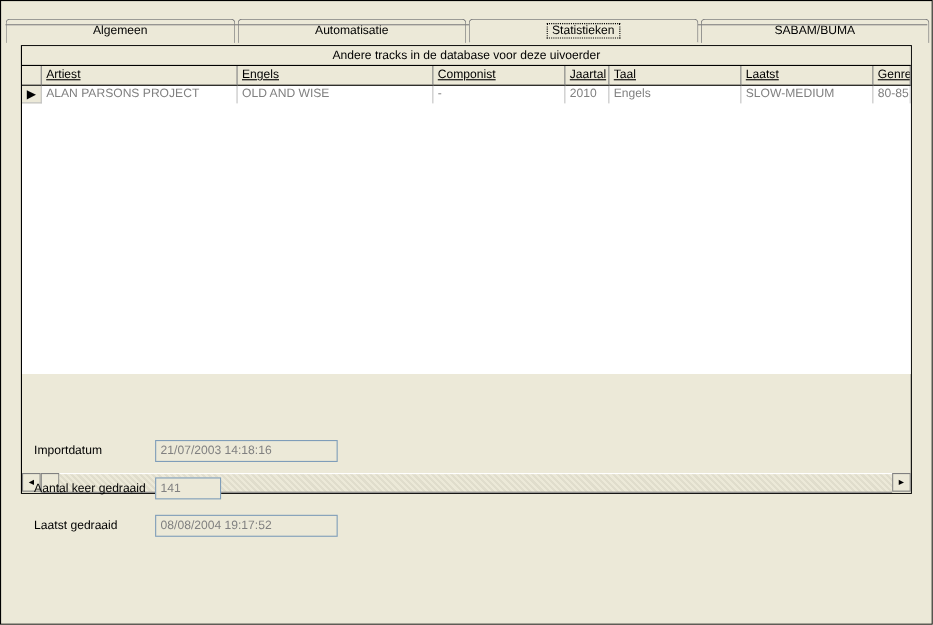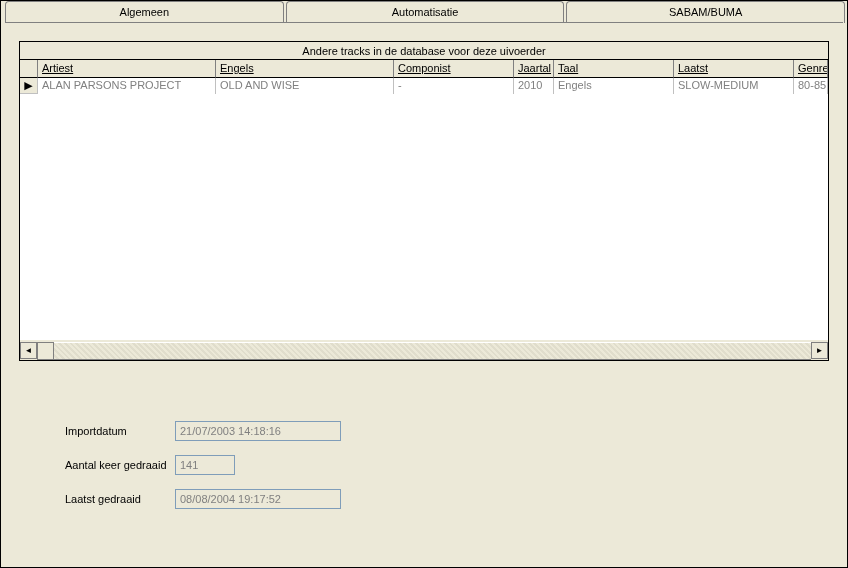--- a/index.html
+++ b/index.html
@@ -15,21 +15,21 @@
   .window {
     width: 848px; height: 568px;
     background: #ece9d8;
     border: 1px solid #000;
     position: relative;
   }
   .tabstrip {
     display: flex;
     height: 22px;
     margin-left: 4px;
-    margin-top: 0;
+    margin-top: 16px;
   }
   .tab {
     flex: 1;
     border: 1px solid #808080;
     border-bottom: none;
     border-top-left-radius: 4px;
     border-top-right-radius: 4px;
     background: #ece9d8;
     text-align: center;
     line-height: 20px;
@@ -49,21 +49,21 @@
   .tabline {
     position: absolute;
     left: 4px; right: 4px;
     top: 21px;
     border-top: 1px solid #808080;
   }
   .panel {
     position: absolute;
     left: 18px; right: 18px;
     top: 40px;
-    height: 320px;
+    height: 408px;
     border: 1px solid #000;
     background: #ece9d8;
   }
   .panel-title {
     text-align: center;
     height: 18px;
     line-height: 18px;
     border-bottom: 1px solid #000;
     background: #ece9d8;
   }
@@ -140,22 +140,21 @@
   .scrollthumb {
     position: absolute;
     left: 0; top: 0; bottom: 0;
     width: 17px;
     border: 1px solid #808080;
     background: #ece9d8;
   }
   .form-area {
     position: absolute;
     left: 30px;
-    top: 413px;
-    margin-left: 34px;
+    top: 392px;
   }
   .form-row {
     display: flex;
     align-items: center;
     height: 34px;
   }
   .form-label {
     width: 110px;
   }
   .form-field {
@@ -170,20 +169,21 @@
   .field-narrow { width: 60px; }
 </style>
 </head>
 <body>
 
 <div class="window">
 
   <div class="tabstrip">
     <div class="tab"><span>Algemeen</span></div>
     <div class="tab"><span>Automatisatie</span></div>
+    <div class="tab active"><span>Statistieken</span></div>
     <div class="tab"><span>SABAM/BUMA</span></div>
   </div>
   <div class="tabline"></div>
 
   <div class="panel">
     <div class="panel-title">Andere tracks in de database voor deze uivoerder</div>
 
     <div class="grid-header">
       <div class="hcell col-marker"></div>
       <div class="hcell col-artist">Artiest</div>

